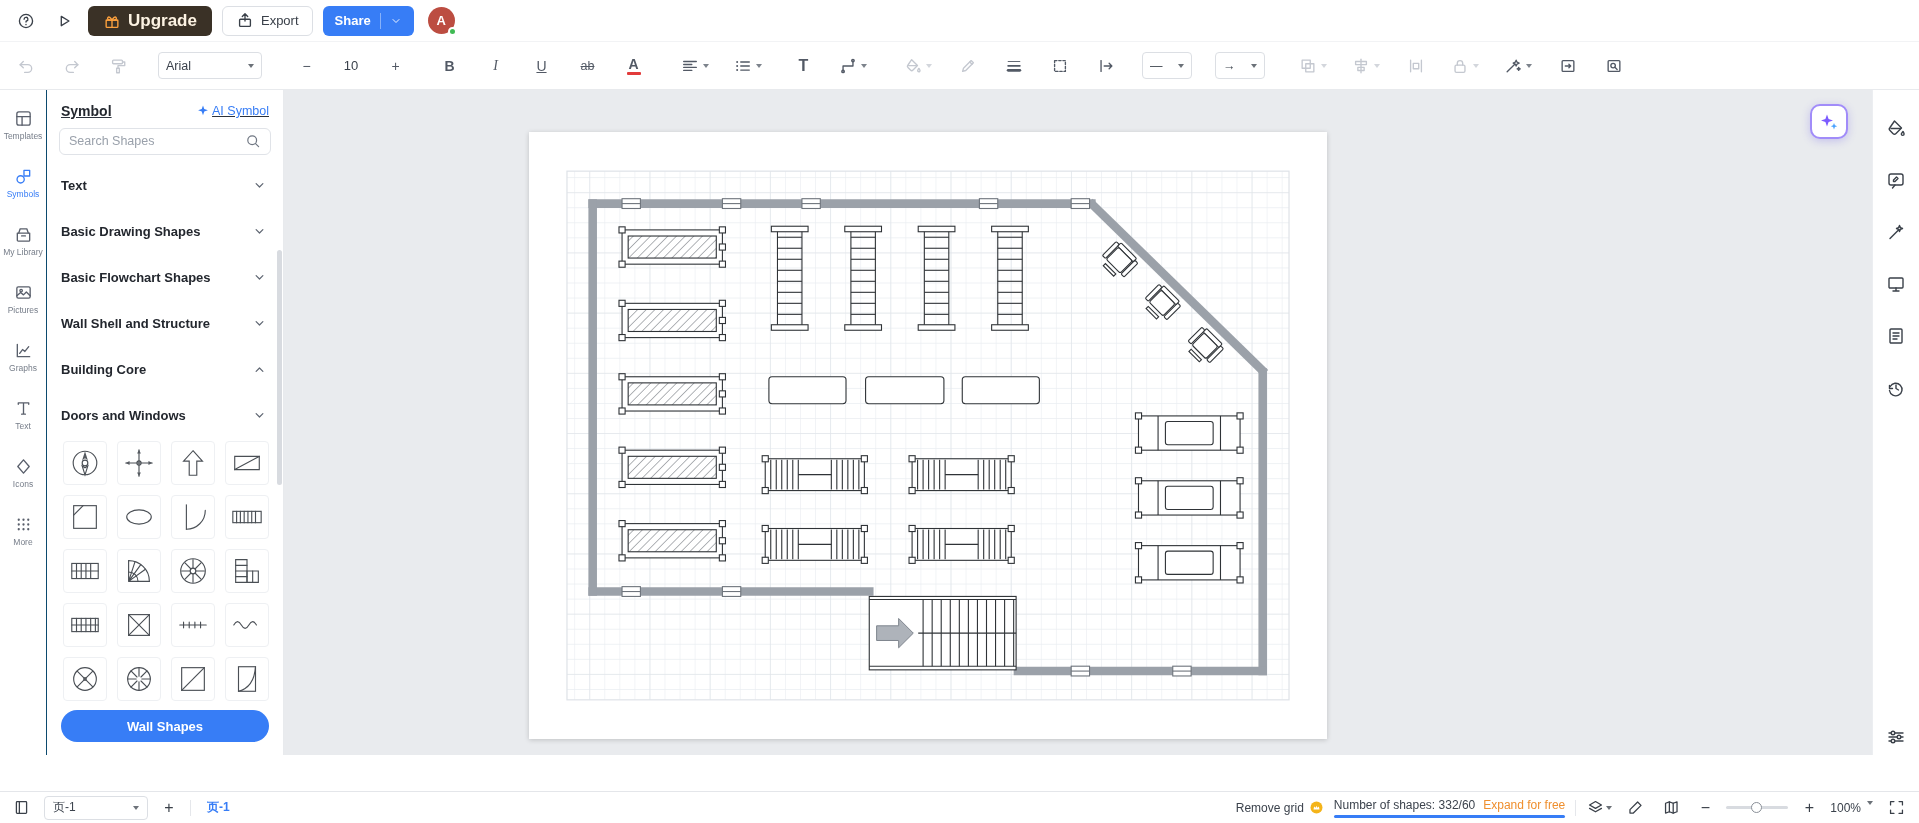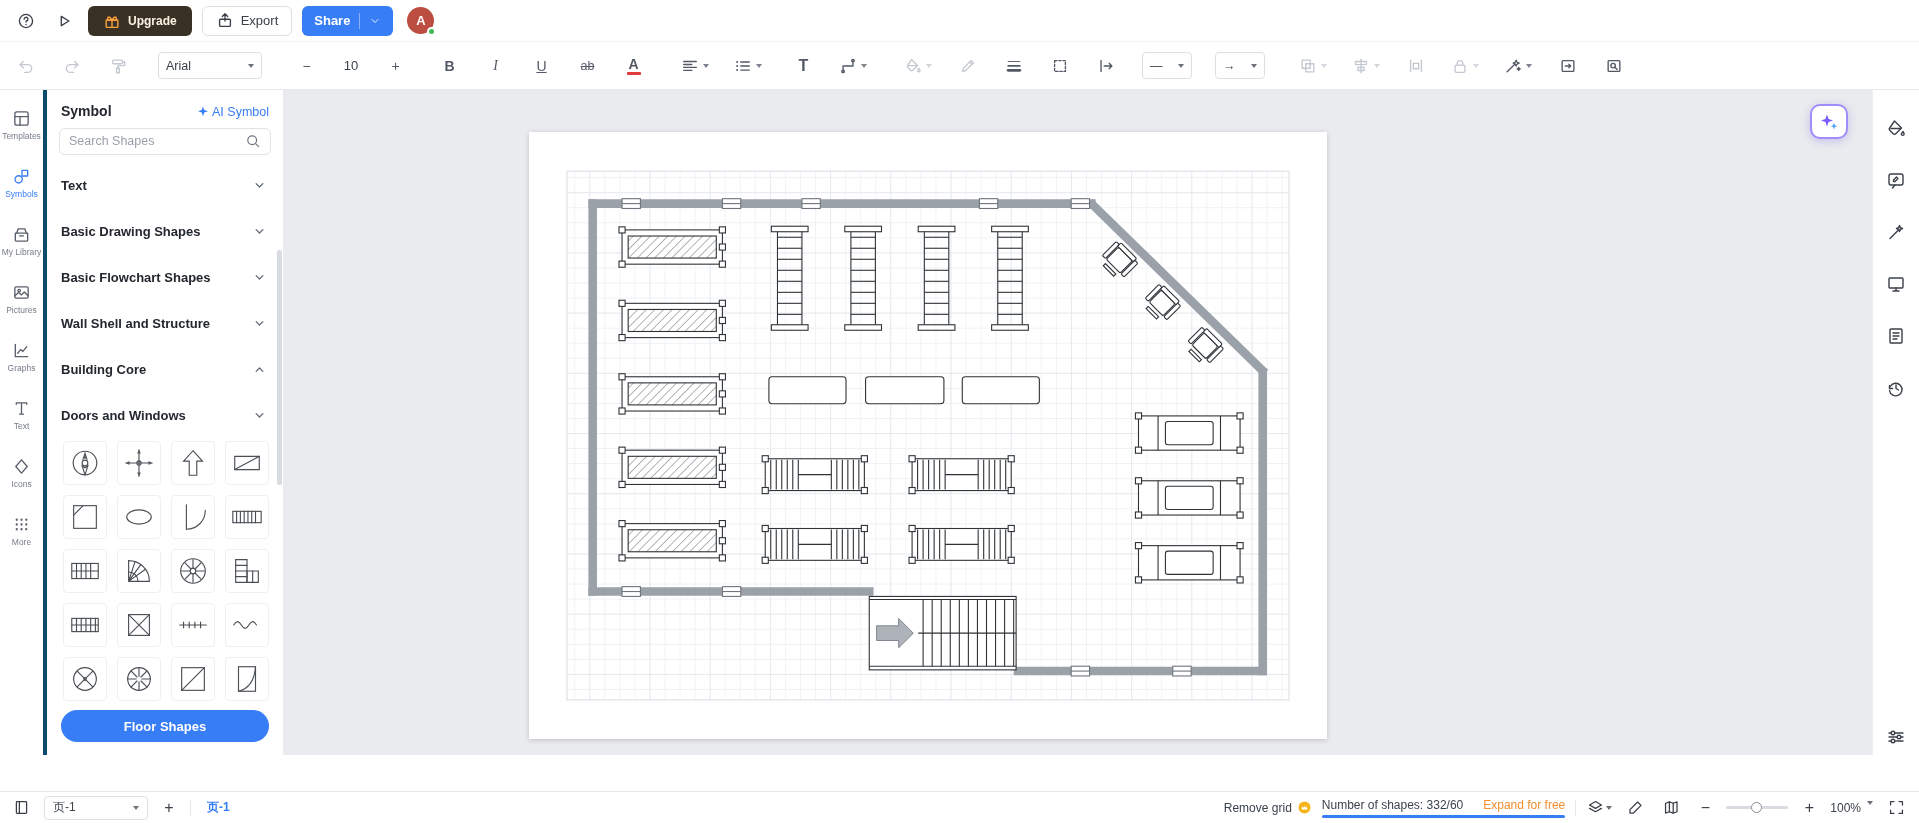--- a/index.html
+++ b/index.html
@@ -14,21 +14,21 @@
   .h-left, .h-right { display:flex; align-items:center; gap:10px; }
   .logo { width:26px; height:26px; border-radius:50%;
           background:conic-gradient(from 210deg,#6d4df2,#3f7cf6,#9b4df0,#6d4df2); position:relative; }
   .logo::after { content:""; position:absolute; inset:7px; background:#fff; border-radius:50%; }
   .hbtn { width:28px; height:28px; display:flex; align-items:center; justify-content:center;
           border-radius:5px; color:#3a4049; }
   .i { width:18px; height:18px; fill:none; stroke:currentColor; stroke-width:1.5;
        stroke-linecap:round; stroke-linejoin:round; }
   .doc-title { font-size:13.5px; font-weight:700; color:#23272e; margin:0 2px 0 4px; }
   .upgrade-btn { display:flex; align-items:center; gap:7px; background:#3a3126; color:#fdf3e3;
-                 border-radius:6px; height:30px; padding:0 15px; font-size:12px; font-weight:600; }
+                 border-radius:6px; height:30px; padding:0 15px; font-size:17px; font-weight:600; }
   .export-btn { display:flex; align-items:center; gap:7px; background:#fff; color:#3a4049;
                 border:1px solid #dcdfe4; border-radius:6px; height:30px; padding:0 13px; font-size:13px; }
   .share-btn { display:flex; align-items:center; gap:9px; background:#377df6; color:#fff;
                border-radius:6px; height:30px; padding:0 12px; font-size:13px; font-weight:600; }
   .share-div { width:1px; height:16px; background:rgba(255,255,255,.4); }
   .avatar { width:27px; height:27px; border-radius:50%; background:#bc4d41; color:#fff;
             font-size:13px; font-weight:700; display:flex; align-items:center; justify-content:center;
             position:relative; margin-left:4px; }
   .status-dot { position:absolute; right:-2px; bottom:-2px; width:9px; height:9px; border-radius:50%;
                 background:#3fba53; border:2px solid #fff; }
@@ -50,33 +50,33 @@
   .b-italic { font-style:italic; font-family:"Liberation Serif", serif; }
   .b-under { text-decoration:underline; }
   .b-strike { text-decoration:line-through; font-size:12.5px; }
   .fontcolor { flex-direction:column; gap:0; line-height:1; font-weight:600; }
   .color-bar { width:14px; height:3px; background:#e23b3b; margin-top:1px; border-radius:1px; }
   .b-text { font-size:16px; font-weight:600; margin-left:6px; }
   .gap-l { margin-left:12px; }
 
   
   #main { flex:1; min-height:0; display:flex; }
-  #left-strip { width:47px; background:#fff; border-right:4px solid #0c4a6e; display:flex;
+  #left-strip { width:47px; background:#fff; border-right:1px solid #0c4a6e; display:flex;
                 flex-direction:column; align-items:center; padding-top:12px; gap:12px; }
   .nav-item { width:44px; height:46px; display:flex; flex-direction:column; align-items:center;
               justify-content:center; gap:3px; color:#595f6b; border-radius:6px; cursor:pointer; }
   .nav-item svg { width:19px; height:19px; fill:none; stroke:currentColor; stroke-width:1.4;
                   stroke-linecap:round; stroke-linejoin:round; }
   .nav-item .lbl { font-size:8.5px; color:#767d89; white-space:nowrap; }
   .nav-item.active { color:#377df6; }
   .nav-item.active .lbl { color:#377df6; }
 
   #symbol-panel { width:237px; background:#fff; border-right:1px solid #e8eaed; display:flex;
                   flex-direction:column; position:relative; }
-  .panel-head { display:flex; align-items:flex-end; justify-content:space-between; padding:13px 14px 9px; }
+  .panel-head { display:flex; align-items:center; justify-content:space-between; padding:13px 14px 9px;text-decoration:underline; }
   .panel-title { font-size:14px; font-weight:700; color:#23272e; }
   .ai-link { display:flex; align-items:center; gap:2px; color:#377df6; font-size:12.5px; cursor:pointer; }
   .ai-link svg { width:14px; height:14px; fill:#377df6; stroke:none; }
   .search-box { margin:0 12px 8px; height:32px; border:1px solid #e0e3e8; border-radius:6px;
                 display:flex; align-items:center; padding:0 9px; gap:6px; }
   .search-box input { flex:1; border:none; outline:none; font-size:12.5px; color:#3a414b;
                       font-family:inherit; }
   .search-box input::placeholder { color:#9aa1ab; }
   .search-box svg { width:16px; height:16px; fill:none; stroke:#6f7682; stroke-width:1.5; stroke-linecap:round; }
   .section { height:46px; flex:0 0 46px; display:flex; align-items:center; justify-content:space-between;
@@ -118,21 +118,21 @@
   .f-ic svg { width:17px; height:17px; fill:none; stroke:currentColor; stroke-width:1.5;
               stroke-linecap:round; stroke-linejoin:round; }
   .page-select { display:flex; align-items:center; justify-content:space-between; width:104px; height:24px;
                  border:1px solid #dcdfe4; border-radius:4px; padding:0 8px; }
   .plus-btn { font-size:16px; color:#3a4049; width:22px; }
   .vdiv { width:1px; height:16px; background:#e5e7eb; }
   .page-tab { color:#377df6; font-weight:700; padding:0 6px; }
   .rg { display:flex; align-items:center; gap:5px; cursor:pointer; }
   .rg svg { width:15px; height:15px; }
   .counter-block { display:flex; flex-direction:column; justify-content:center; gap:3px; }
-  .counter-row { display:flex; align-items:center; gap:20px; }
+  .counter-row { display:flex; align-items:center; gap:8px; }
   .expand-link { color:#ef8f2e; cursor:pointer; }
   .counter-bar { height:3px; border-radius:2px; background:#377df6; width:100%; }
   .zoom-track { width:62px; height:3px; background:#d8dbe0; border-radius:2px; position:relative; }
   .zoom-knob { position:absolute; top:-4px; left:40%; width:11px; height:11px; border-radius:50%;
                background:#fff; border:1.5px solid #8a9098; }
   .zoom-label { display:flex; align-items:flex-start; gap:4px; color:#3a414b; }
 </style>
 </head>
 <body>
 
@@ -595,21 +595,21 @@
               <ellipse cx="18" cy="18" rx="13" ry="7.5"></ellipse>
             </svg>
           </div>
           <div class="shape-cell">
             <svg class="shape-i" viewBox="0 0 36 36">
               <rect x="9" y="5" width="18" height="26"></rect>
               <path d="M9 31C20 28 26 20 27 5"></path>
             </svg>
           </div>
         </div>
-      <button class="more-shapes">Floor Shapes</button>
+      <button class="more-shapes">Wall Shapes</button>
       <div id="panel-scroll"></div>
     </aside>
 
     <div id="canvas">
       <div id="page">
           <svg viewBox="0 0 652 496">
             <defs>
               <pattern id="gmin" width="12.3" height="12.3" patternUnits="userSpaceOnUse">
                 <path d="M12.3 0H0V12.3" fill="none" stroke="#e9edf1" stroke-width="1"></path>
               </pattern>

